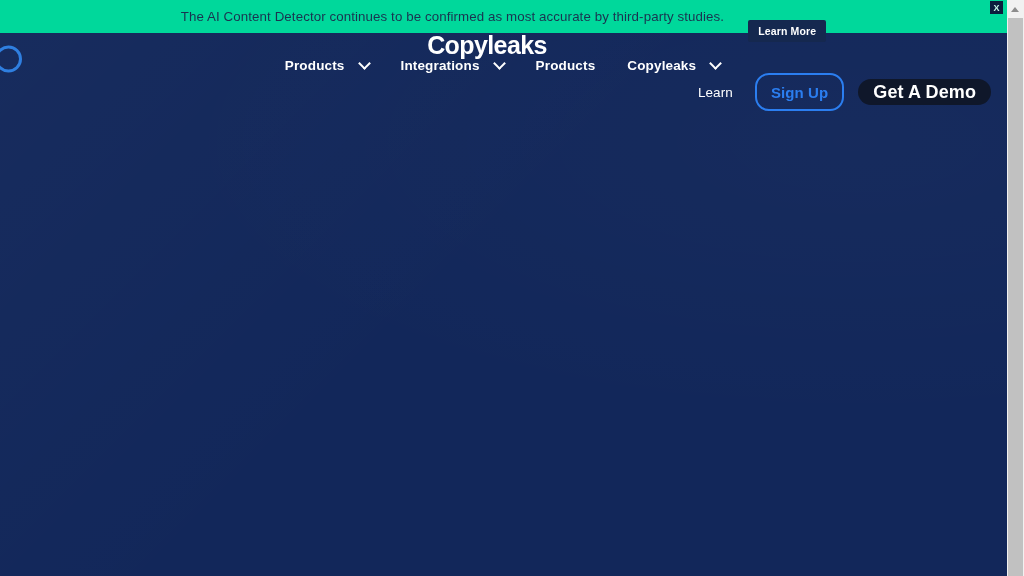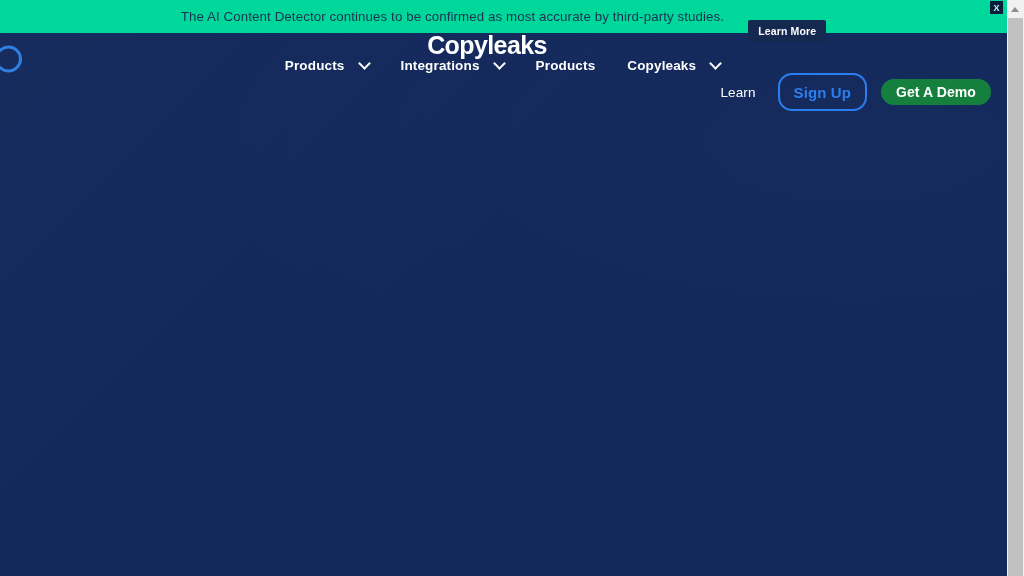--- a/index.html
+++ b/index.html
@@ -198,23 +198,23 @@
     white-space: nowrap;
   }
   #demo-button {
     display: inline-flex;
     align-items: center;
     justify-content: center;
     height: 26px;
     padding: 0 15px;
     border: none;
     border-radius: 14px;
-    background: #15803d;
-    color: #ffffff;
-    font-size: 14px;
+    background: #0f172a;
+    color: #ffffff;
+    font-size: 18px;
     font-weight: bold;
     letter-spacing: 0.1px;
     cursor: pointer;
     font-family: "Liberation Sans", sans-serif;
     white-space: nowrap;
   }
 
   
   #hero-region {
     position: relative;

